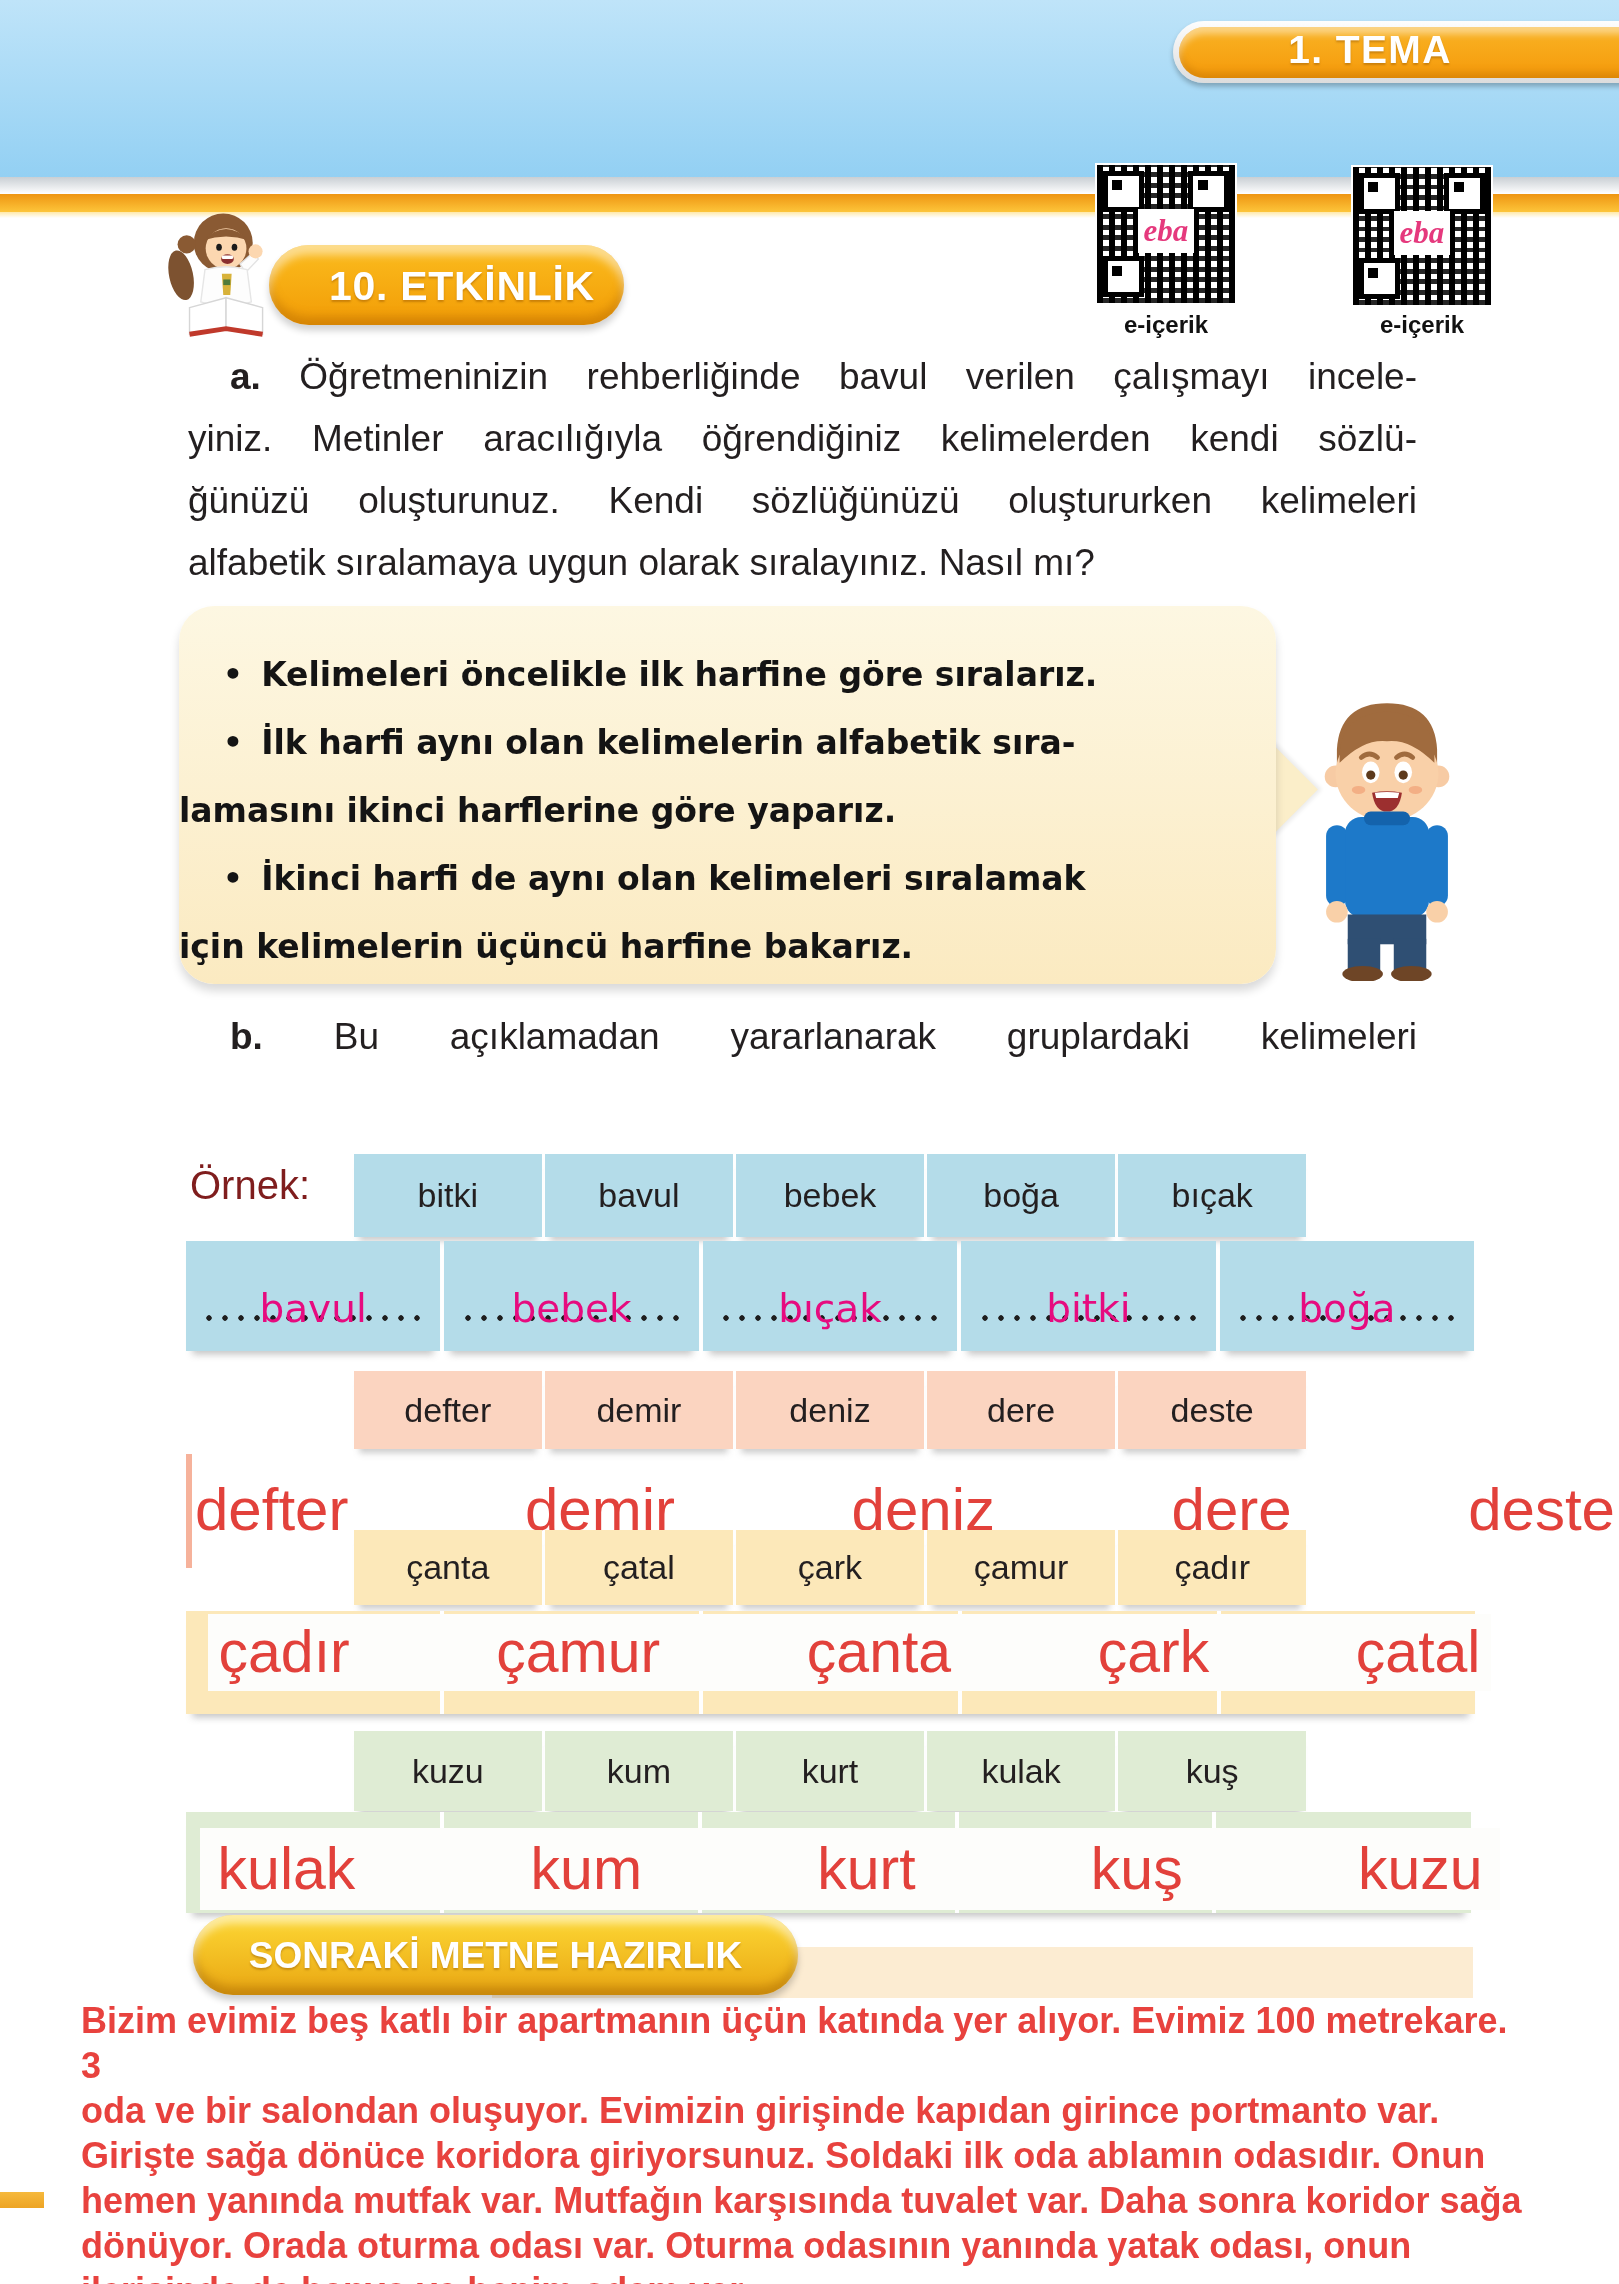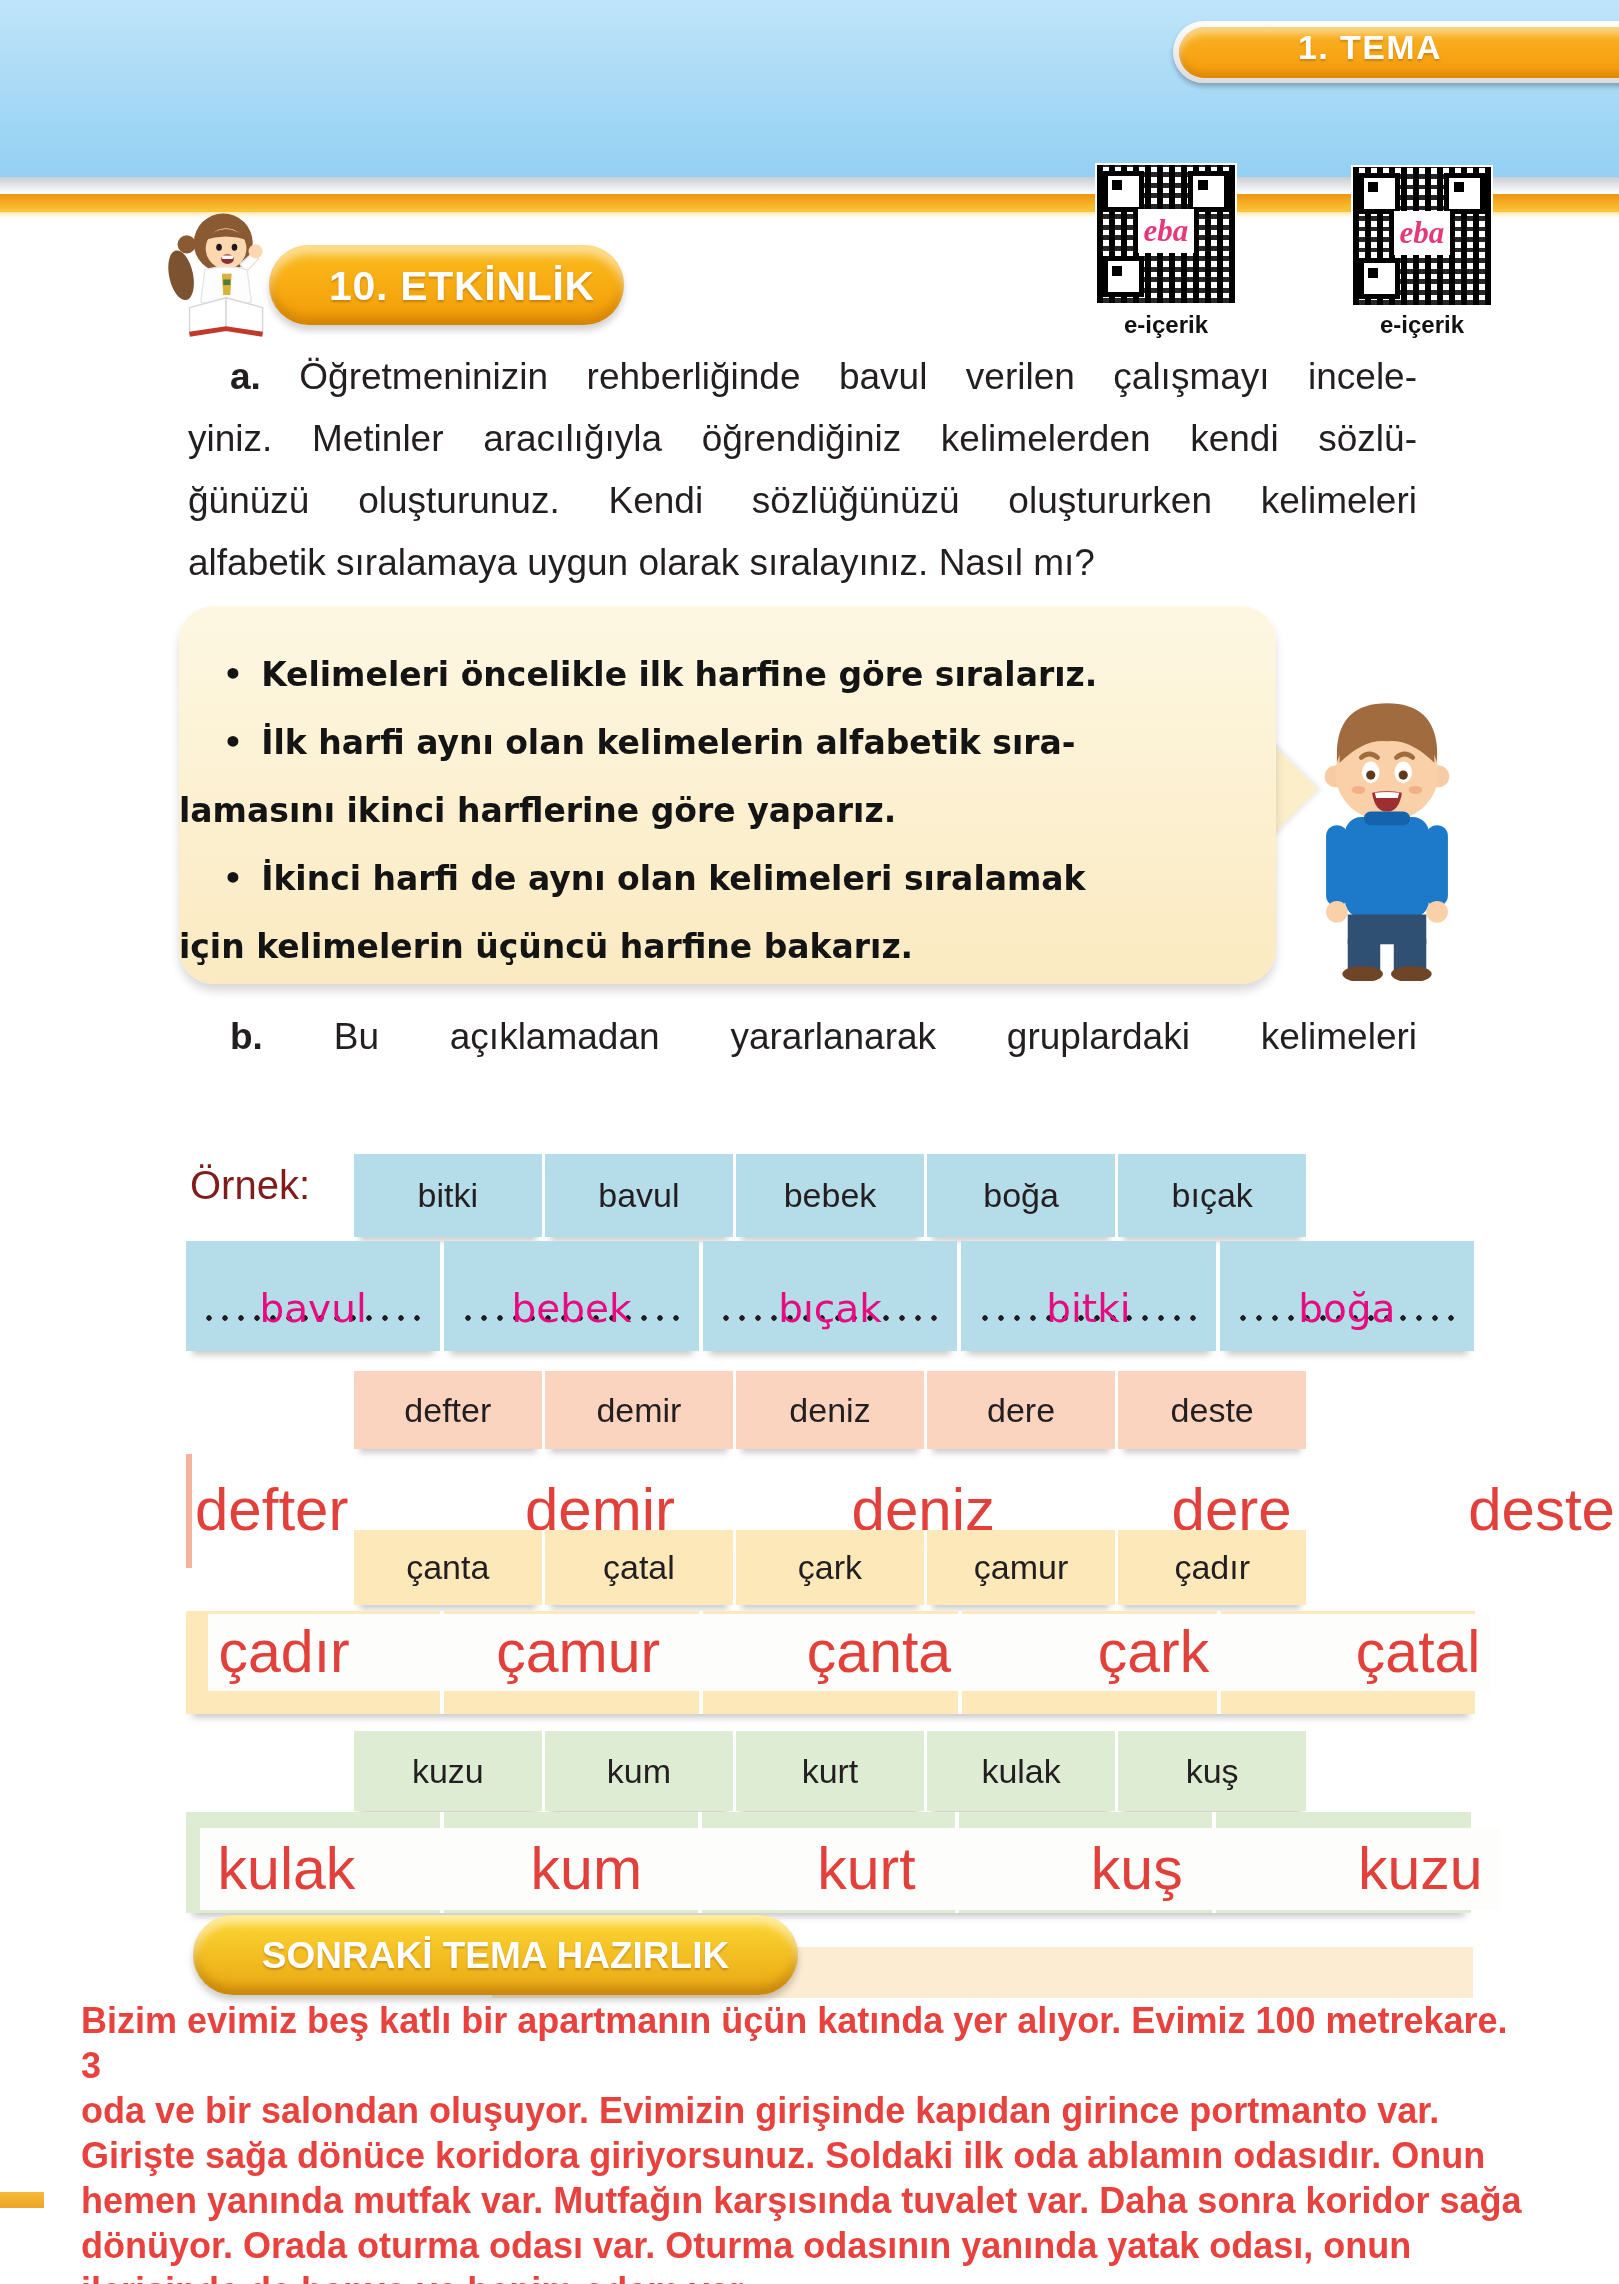--- a/index.html
+++ b/index.html
@@ -13,21 +13,21 @@
   .orange-stripe{left:0;top:194px;width:1620px;height:17.6px;background:linear-gradient(#ee9512,#fdc53a);}
   .orange-fade{left:0;top:212px;width:1620px;height:5.6px;background:linear-gradient(#ffe9a9,#ffffff);}
 
   
   .tema-outer{left:1173px;top:21px;width:492px;height:62px;background:linear-gradient(#fdfdfd,#dcdcdc);
      border-radius:32px;box-shadow:0 3.5px 5.6px rgba(0,0,0,.25);padding:0;}
   .tema-inner{position:absolute;left:6.3px;top:5.6px;width:479px;height:51px;border-radius:27px;
      background:linear-gradient(#f9b325,#f executives59a0a);background:linear-gradient(#f9b325,#f59a0a);
      box-shadow:inset 0 7px 7px rgba(255,255,255,.45), inset 0 -5.6px 7px rgba(175,100,0,.35);}
   .tema-label{position:absolute;left:0;top:7px;width:394px;text-align:center;color:#fff;
-     font-size:34px;font-weight:bold;letter-spacing:1.4px;text-shadow:0 2.1px 2.1px rgba(140,80,0,.4);}
+     font-size:39px;font-weight:bold;letter-spacing:1.4px;text-shadow:0 2.1px 2.1px rgba(140,80,0,.4);}
 
   
   .qr{width:138px;height:138px;background:
       repeating-linear-gradient(0deg,rgba(0,0,0,.85) 0 4.9px,transparent 4.9px 10.5px),
       repeating-linear-gradient(90deg,#000 0 5.6px,#fff 5.6px 12px);
       outline:2.8px solid #fff;}
   .finder{position:absolute;width:31px;height:31px;border:5.6px solid #000;background:#fff;}
   .finder>div{position:absolute;left:4.9px;top:4.9px;width:9.8px;height:9.8px;background:#000;}
   .qr-center{position:absolute;left:41px;top:44px;width:56px;height:44px;background:#fff;
      display:flex;align-items:center;justify-content:center;
@@ -327,21 +327,21 @@
       <span>kulak</span>
       <span>kum</span>
       <span>kurt</span>
       <span>kuş</span>
       <span>kuzu</span>
     </div>
   </div>
 
   <div class="abs next-strip"></div>
   <div class="abs next-badge">
-    <div class="next-label">SONRAKİ TEMA HAZIRLIK</div>
+    <div class="next-label">SONRAKİ METNE HAZIRLIK</div>
   </div>
 
   <div class="abs footer-text">
     <div>Bizim evimiz beş katlı bir apartmanın üçün katında yer alıyor. Evimiz 100 metrekare.</div>
     <div>3</div>
     <div>oda ve bir salondan oluşuyor. Evimizin girişinde kapıdan girince portmanto var.</div>
     <div>Girişte sağa dönüce koridora giriyorsunuz. Soldaki ilk oda ablamın odasıdır. Onun</div>
     <div>hemen yanında mutfak var. Mutfağın karşısında tuvalet var. Daha sonra koridor sağa</div>
     <div>dönüyor. Orada oturma odası var. Oturma odasının yanında yatak odası, onun</div>
     <div>ilerişinde de banyo ve benim odam var.</div>

